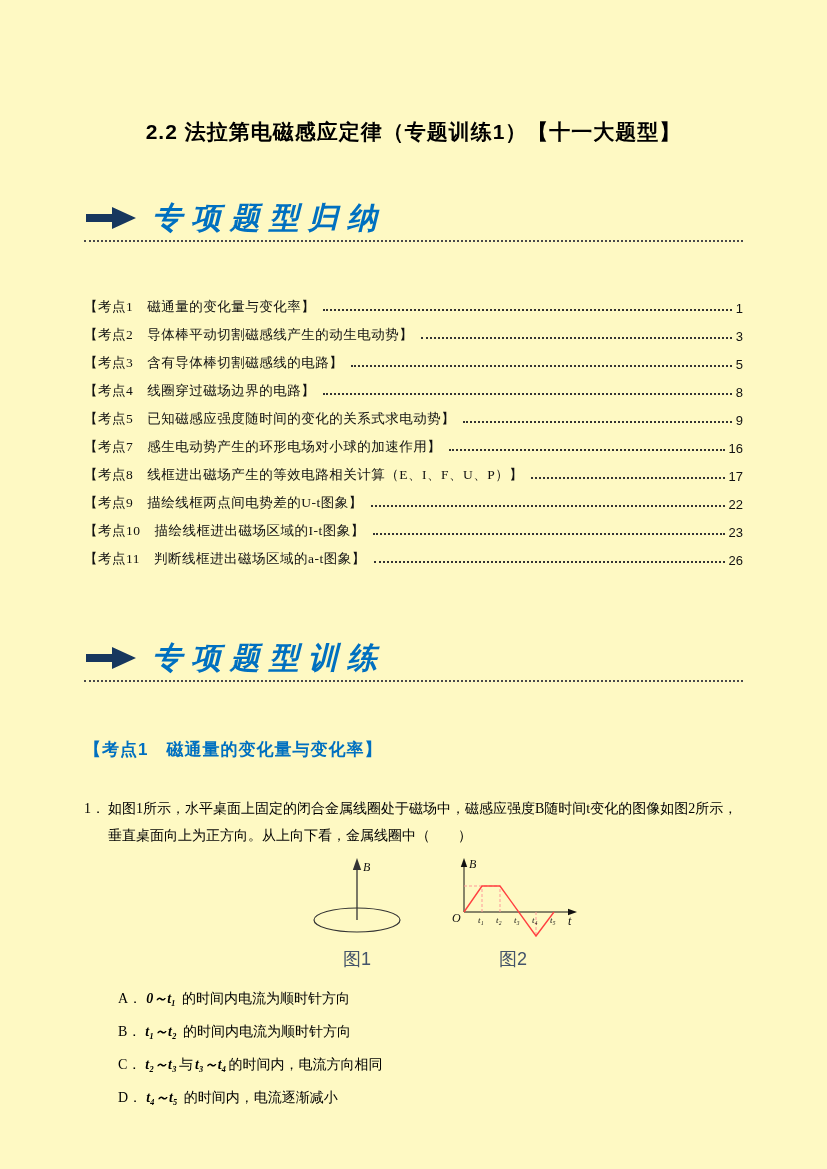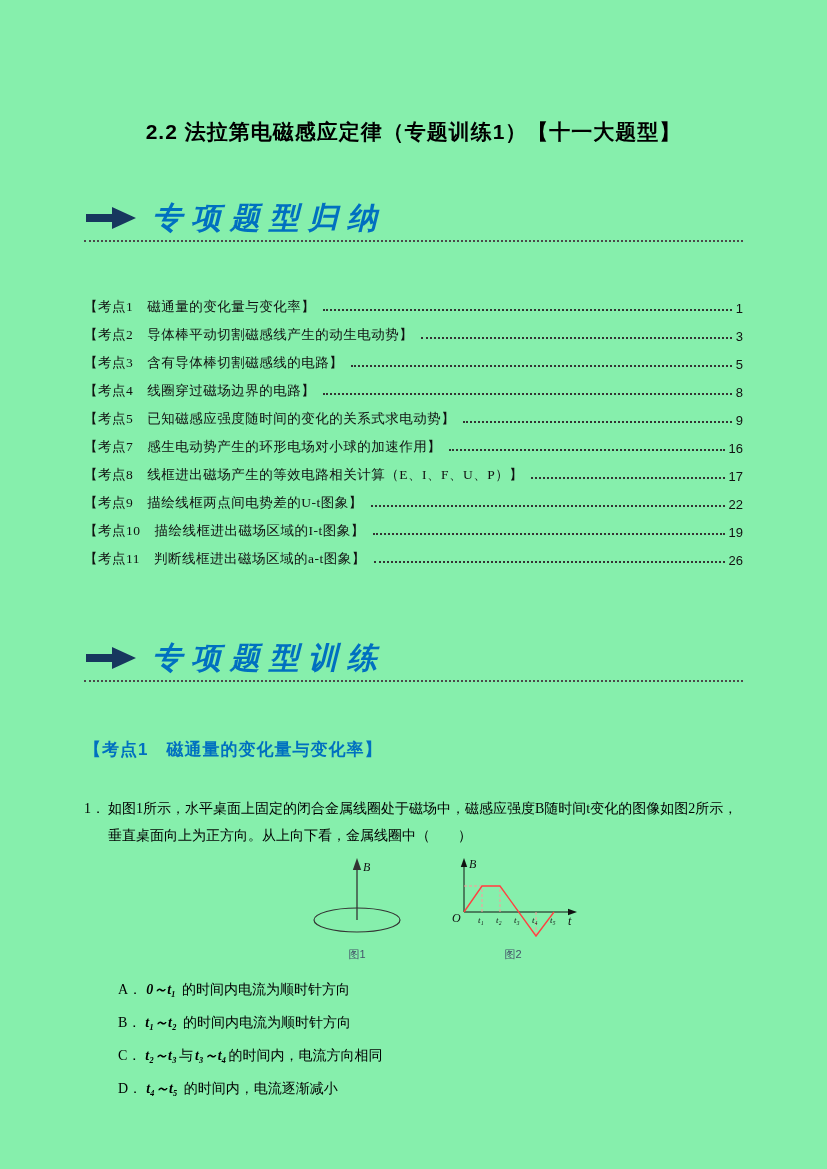--- a/index.html
+++ b/index.html
@@ -1,18 +1,18 @@
 <!DOCTYPE html>
 <html><head>
 <meta charset="utf-8">
 <style>
   * { margin:0; padding:0; box-sizing:border-box; }
   html,body { background:#ffffff; }
   body { font-family:"Liberation Serif", serif; color:#000; }
-  .page { position:relative; width:827px; height:1169px; background:#86efac; overflow:hidden; padding:0 84px; margin:0 auto; }
+  .page { position:relative; width:827px; height:1169px; background:#fef9c3; overflow:hidden; padding:0 84px; margin:0 auto; }
 
   .title { font-family:"Liberation Sans", sans-serif; font-weight:700; font-size:21px; text-align:center; padding-top:118px; color:#000; letter-spacing:1px; }
 
   .banner-block { margin-top:54px; }
   .banner-block.second { margin-top:68px; }
   .banner { display:flex; align-items:center; gap:16px; height:36px; padding-left:2px; }
   .banner-arrow { width:50px; height:22px; background:#17375E; clip-path:polygon(0 32%, 52% 32%, 52% 0, 100% 50%, 52% 100%, 52% 68%, 0 68%); flex:0 0 auto; }
   .banner-text { font-size:30px; color:#0070C0; font-weight:700; font-style:italic; letter-spacing:9px; font-family:"Liberation Serif", serif; }
   .rule { border-bottom:2px dotted #4a4a4a; margin-top:4px; }
 
@@ -23,21 +23,21 @@
   .toc-page { padding-bottom:4px; text-align:right; font-family:"Liberation Sans", sans-serif; font-size:13px; }
 
   .section-heading { margin-top:56px; color:#0070C0; font-size:17px; font-weight:700; font-family:"Liberation Sans", sans-serif; letter-spacing:1px; }
 
   .question { display:flex; margin-top:34px; font-size:14px; line-height:1.95; color:#000; }
   .q-num { white-space:nowrap; margin-right:3px; }
   .q-text { flex:1; }
 
   .figures { display:flex; align-items:flex-end; gap:26px; margin-top:4px; margin-left:212px; }
   .figure { display:flex; flex-direction:column; align-items:center; }
-  .caption { font-size:11px; color:#44546A; margin-top:1px; font-family:"Liberation Sans", sans-serif; }
+  .caption { font-size:18px; color:#44546A; margin-top:1px; font-family:"Liberation Sans", sans-serif; }
 
   .options { margin-top:12px; margin-left:34px; }
   .option { height:33px; display:flex; align-items:center; font-size:14px; }
   .opt-label { margin-right:2px; }
   .opt-math { font-weight:700; font-style:italic; margin:10px 2px; font-family:"Liberation Serif", serif;text-align:right; }
 
   svg text { font-family:"Liberation Serif", serif; }
   .axis-label { font-style:italic; font-size:12px; fill:#111; }
   .tick-label { font-style:italic; font-size:9px; fill:#111; }
 </style>
@@ -93,21 +93,21 @@
       <span class="toc-page">17</span>
     </div>
     <div class="toc-row">
       <span class="toc-label">【考点9　描绘线框两点间电势差的U-t图象】</span>
       <span class="leader"></span>
       <span class="toc-page">22</span>
     </div>
     <div class="toc-row">
       <span class="toc-label">【考点10　描绘线框进出磁场区域的I-t图象】</span>
       <span class="leader"></span>
-      <span class="toc-page">19</span>
+      <span class="toc-page">23</span>
     </div>
     <div class="toc-row">
       <span class="toc-label">【考点11　判断线框进出磁场区域的a-t图象】</span>
       <span class="leader"></span>
       <span class="toc-page">26</span>
     </div>
   </div>
 
   <div class="banner-block second">
     <div class="banner">

